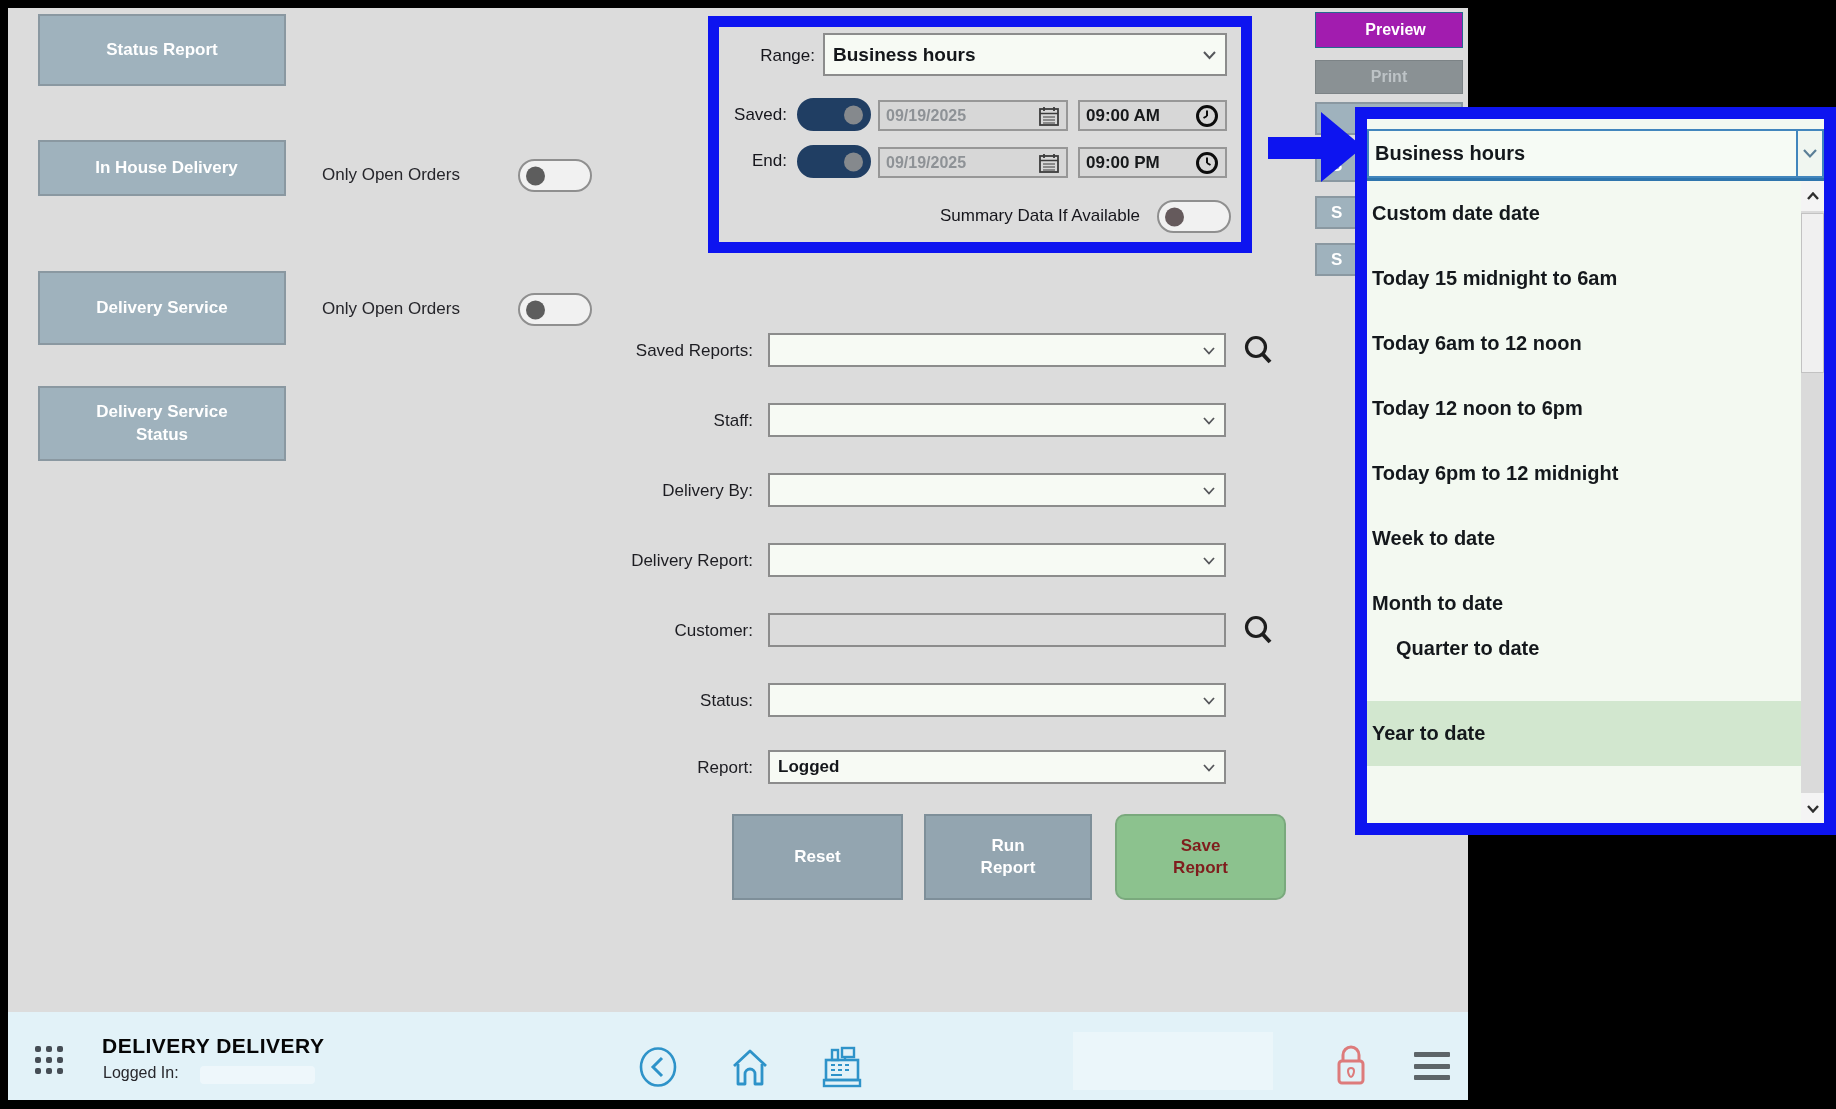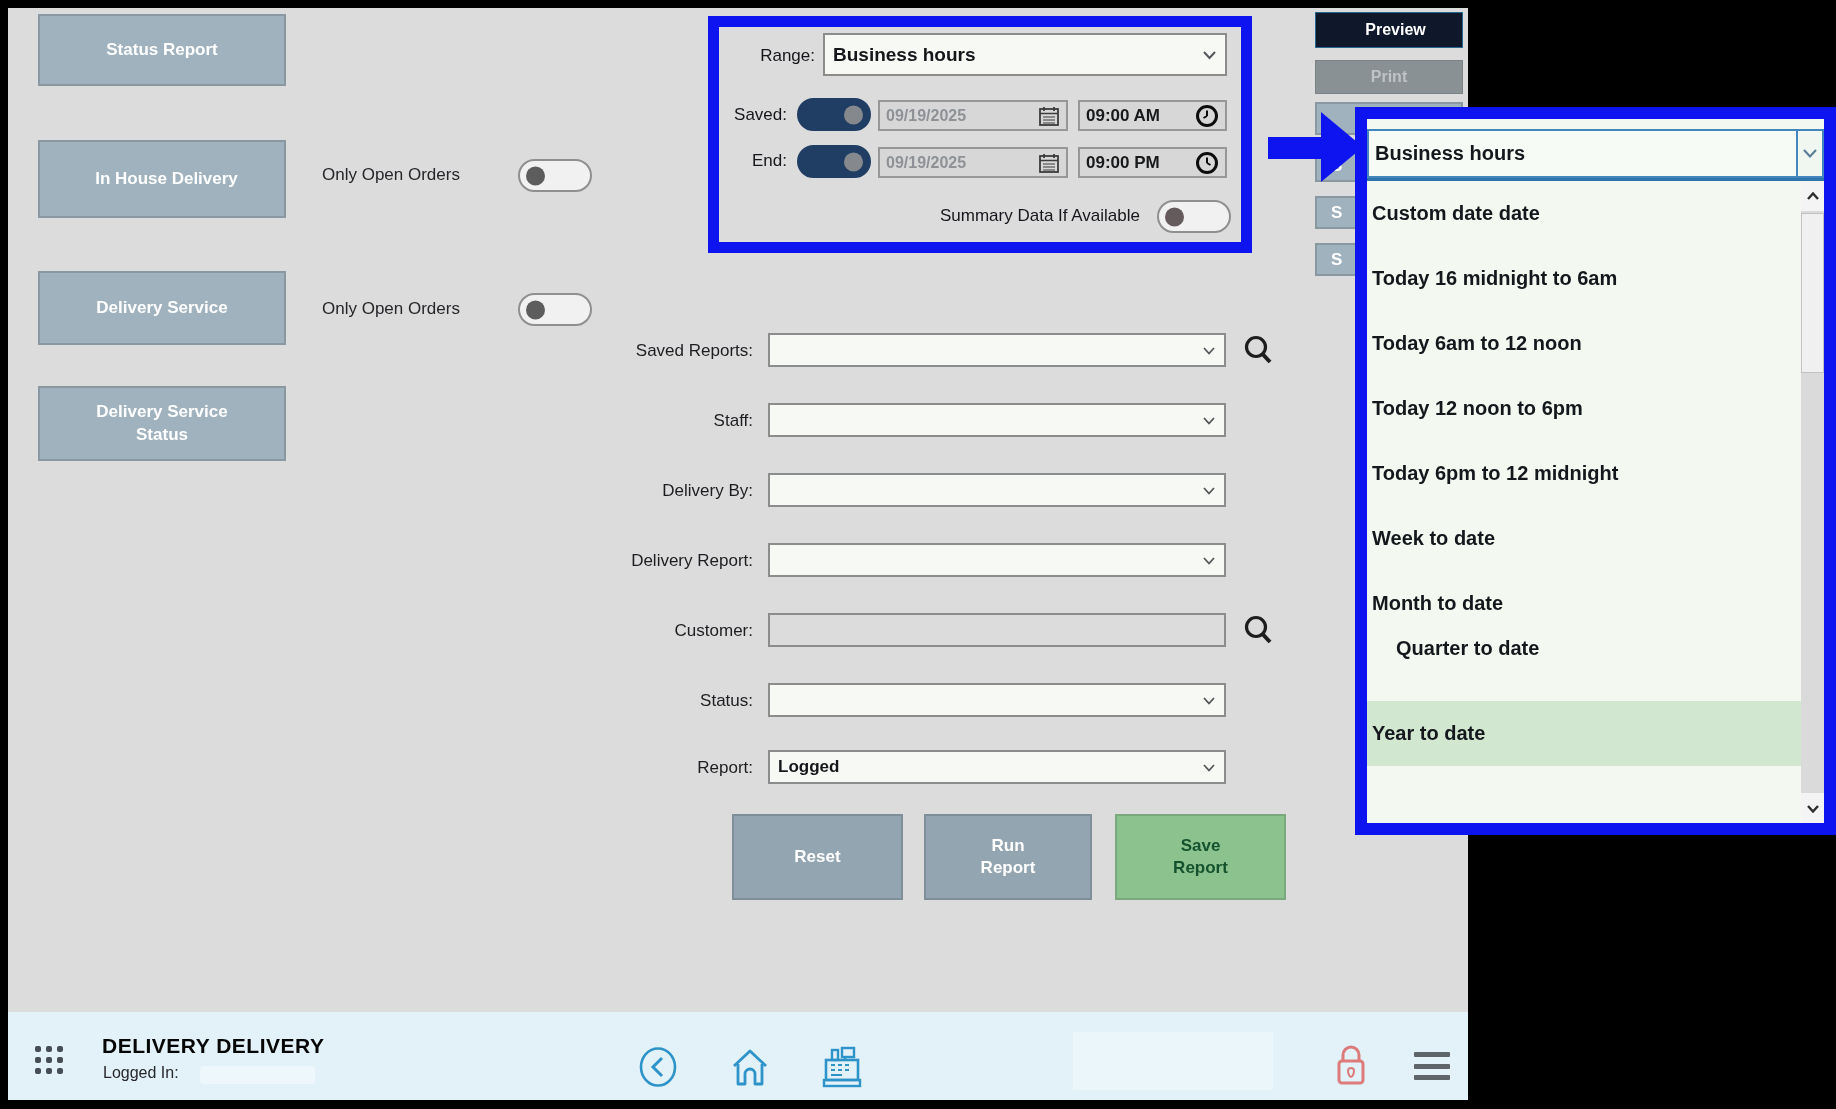--- a/index.html
+++ b/index.html
@@ -36,25 +36,25 @@
     display:flex;align-items:center;padding:0 8px;}
   .select .chev{margin-left:auto;display:flex;align-items:center;}
   .sel-val{font-weight:bold;font-size:18px;color:#14161a;}
 
   .field-label{position:absolute;text-align:right;font-size:17px;color:#1d1d22;height:22px;line-height:22px;}
 
   .action-btn{position:absolute;border:2px solid #7e8f99;background:#93a5b0;color:#fff;
     font-weight:bold;font-size:17px;display:flex;align-items:center;justify-content:center;
     text-align:center;box-sizing:border-box;cursor:pointer;}
   .action-btn .wrap{max-width:80px;line-height:1.3;}
-  .action-btn.green{background:#8cc28e;border-color:#7aa97d;color:#14532d;}
+  .action-btn.green{background:#8cc28e;border-color:#7aa97d;color:#7f1d1d;border-radius:10px;}
 
   .tb-btn{position:absolute;left:1315px;width:148px;box-sizing:border-box;display:flex;
     align-items:center;justify-content:center;font-weight:bold;font-size:16px;cursor:pointer;}
-  .tb-btn.blue{background:#0f172a;border:1px solid #25688f;color:#fff;padding-left:13px;}
+  .tb-btn.blue{background:#a21caf;border:1px solid #25688f;color:#fff;padding-left:13px;}
   .tb-btn.gray{background:#8a9194;border:1px solid #7c8386;color:#bdc3c6;}
   .tb-btn.hidden-s{background:#9fb2bd;border:2px solid #8a98a1;color:#fff;justify-content:flex-start;
     padding-left:14px;font-size:17px;}
 
   
   #callout{position:absolute;left:1355px;top:107px;width:481px;height:728px;background:#f3f9f1;
     border:12px solid #0d14f0;box-sizing:border-box;z-index:30;}
   #combo{position:absolute;left:0;top:10px;right:0;height:49px;background:#f6fbf5;
     border:2px solid #4286bd;box-sizing:border-box;display:flex;align-items:center;}
   #combo .combo-text{font-weight:bold;font-size:20px;color:#14181c;padding-left:6px;}
@@ -92,21 +92,21 @@
 </head>
 <body>
 
 <div id="stage">
 
   <div id="window"></div>
 
   <div class="btn-side" style="top:14px;height:72px;">
     <span>Status Report</span>
   </div>
-  <div class="btn-side" style="top:140px;height:78px;padding-left:9px;">
+  <div class="btn-side" style="top:140px;height:56px;padding-left:9px;">
     <span>In House Delivery</span>
   </div>
   <div class="btn-side" style="top:271px;height:74px;">
     <span>Delivery Service</span>
   </div>
   <div class="btn-side" style="top:386px;height:75px;">
     <span style="max-width:165px;line-height:1.3;">Delivery Service Status</span>
   </div>
 
   <div class="ooo-label" style="left:322px;top:165px;">Only Open Orders</div>
@@ -307,21 +307,21 @@
             <polyline points="2,2 8,8.5 14,2" fill="none" stroke="#5b7f97" stroke-width="2.2"></polyline>
           </svg>
       </span>
     </div>
     <div id="combo-sep"></div>
 
     <div class="dd-item" style="top:62px;">
         <span>Custom date date</span>
       </div>
     <div class="dd-item" style="top:127px;">
-        <span>Today 16 midnight to 6am</span>
+        <span>Today 15 midnight to 6am</span>
       </div>
     <div class="dd-item" style="top:192px;">
         <span>Today 6am to 12 noon</span>
       </div>
     <div class="dd-item" style="top:257px;">
         <span>Today 12 noon to 6pm</span>
       </div>
     <div class="dd-item" style="top:322px;">
         <span>Today 6pm to 12 midnight</span>
       </div>

